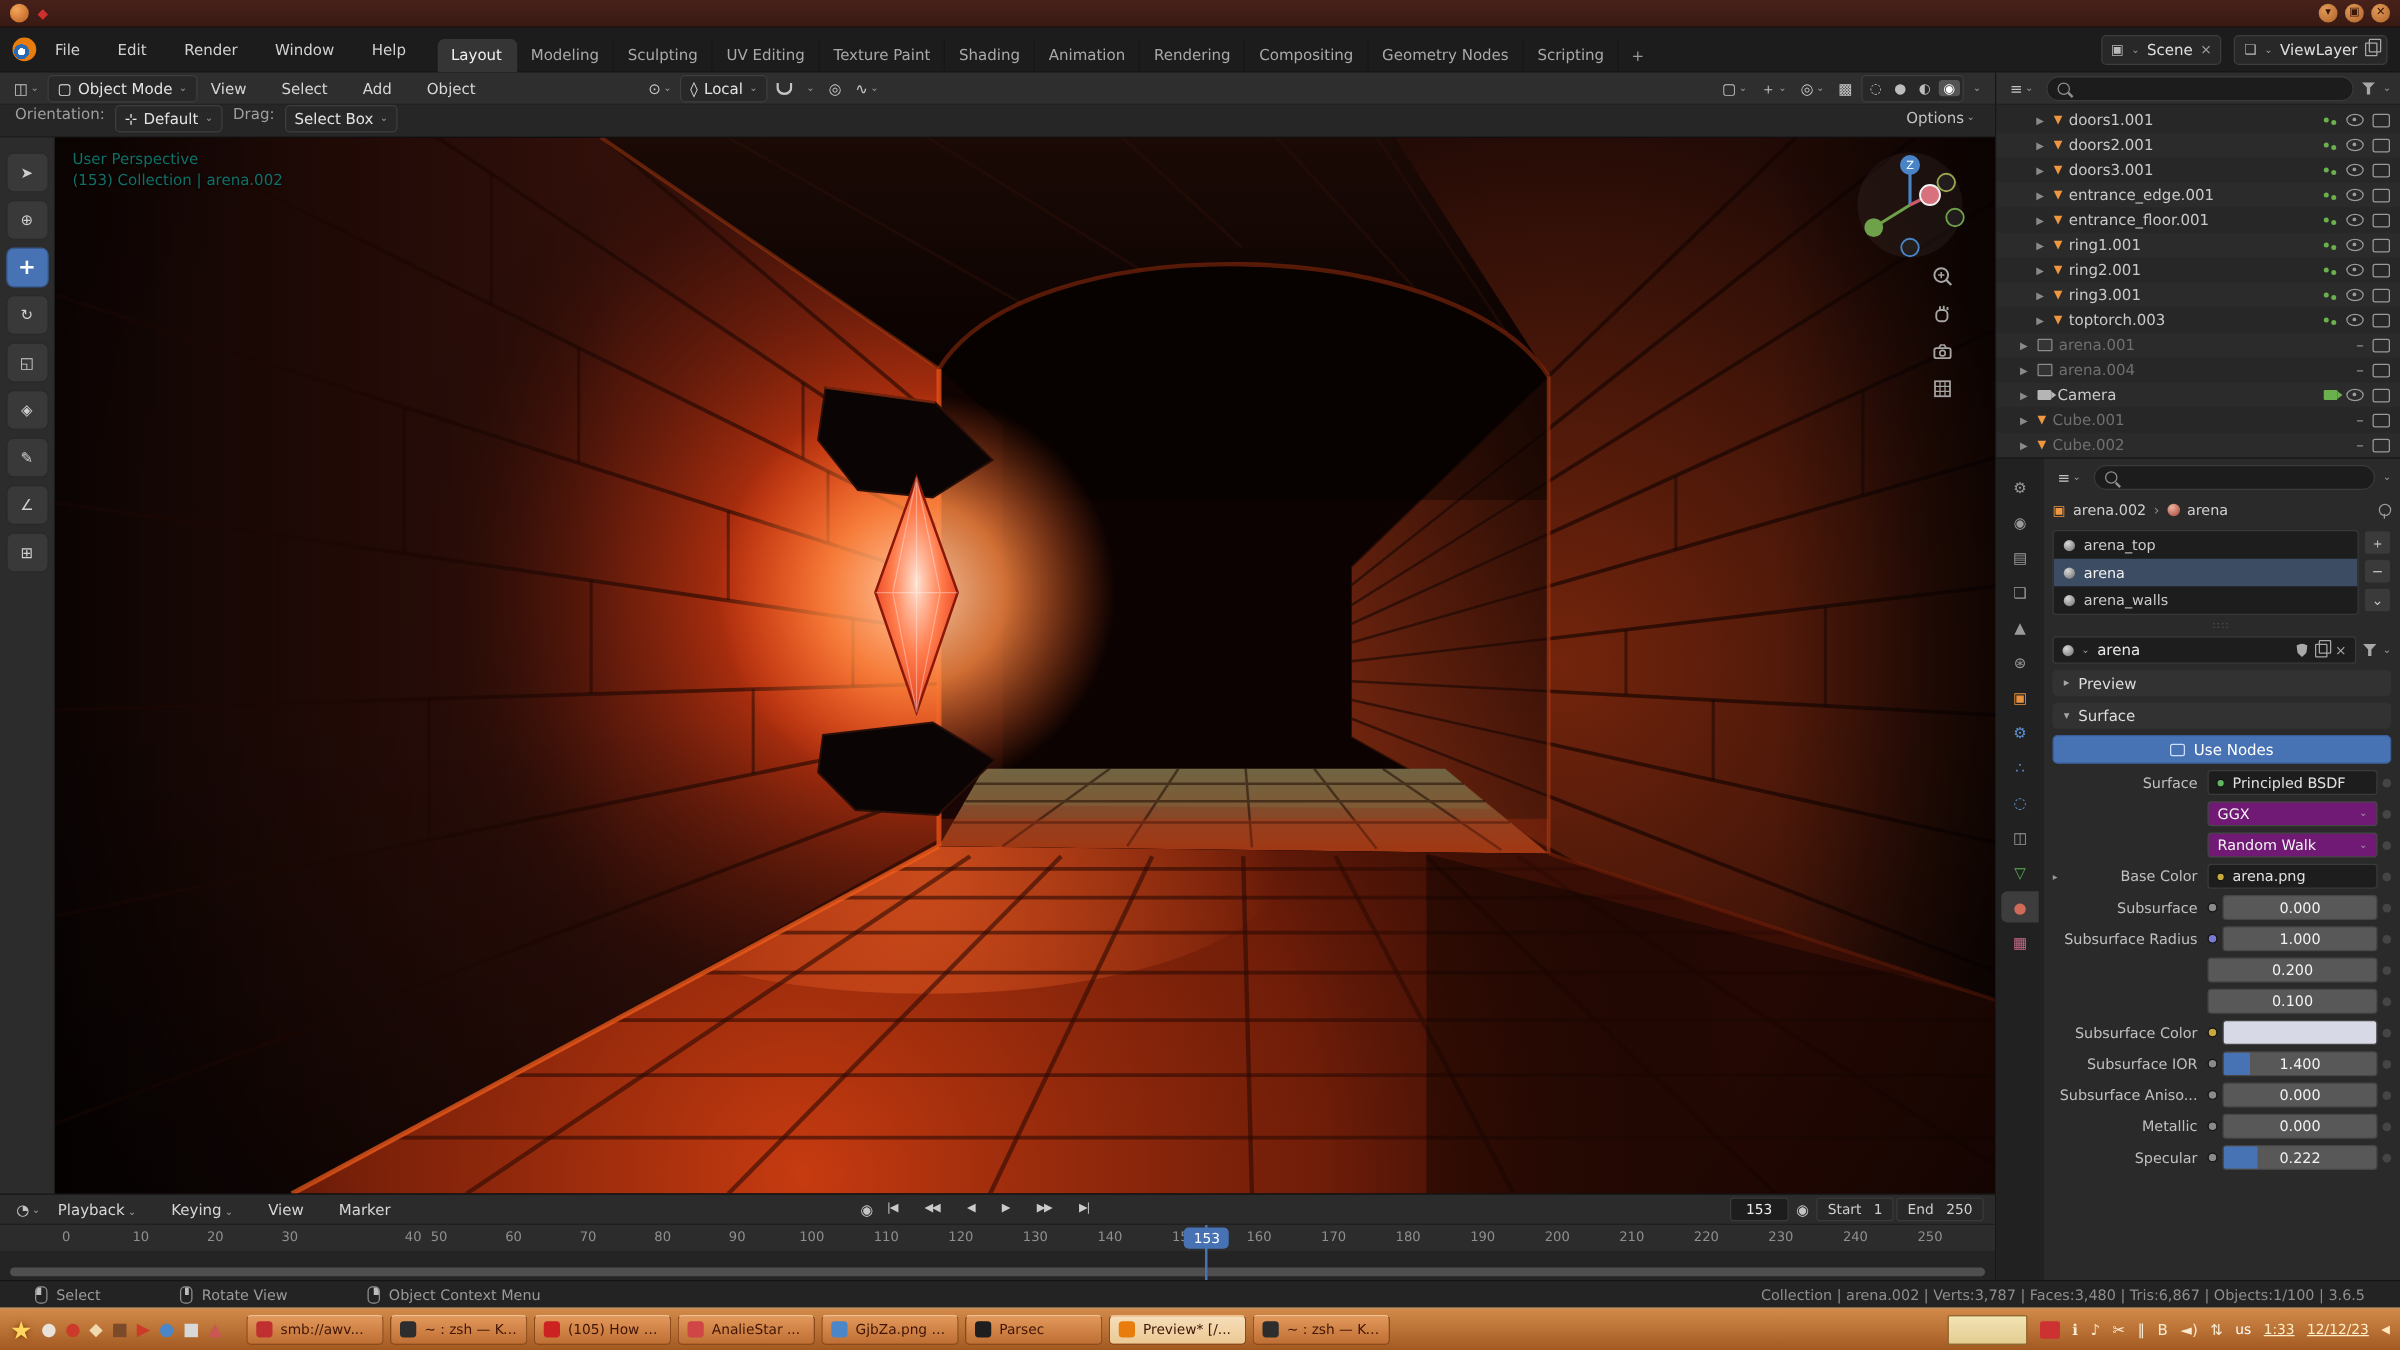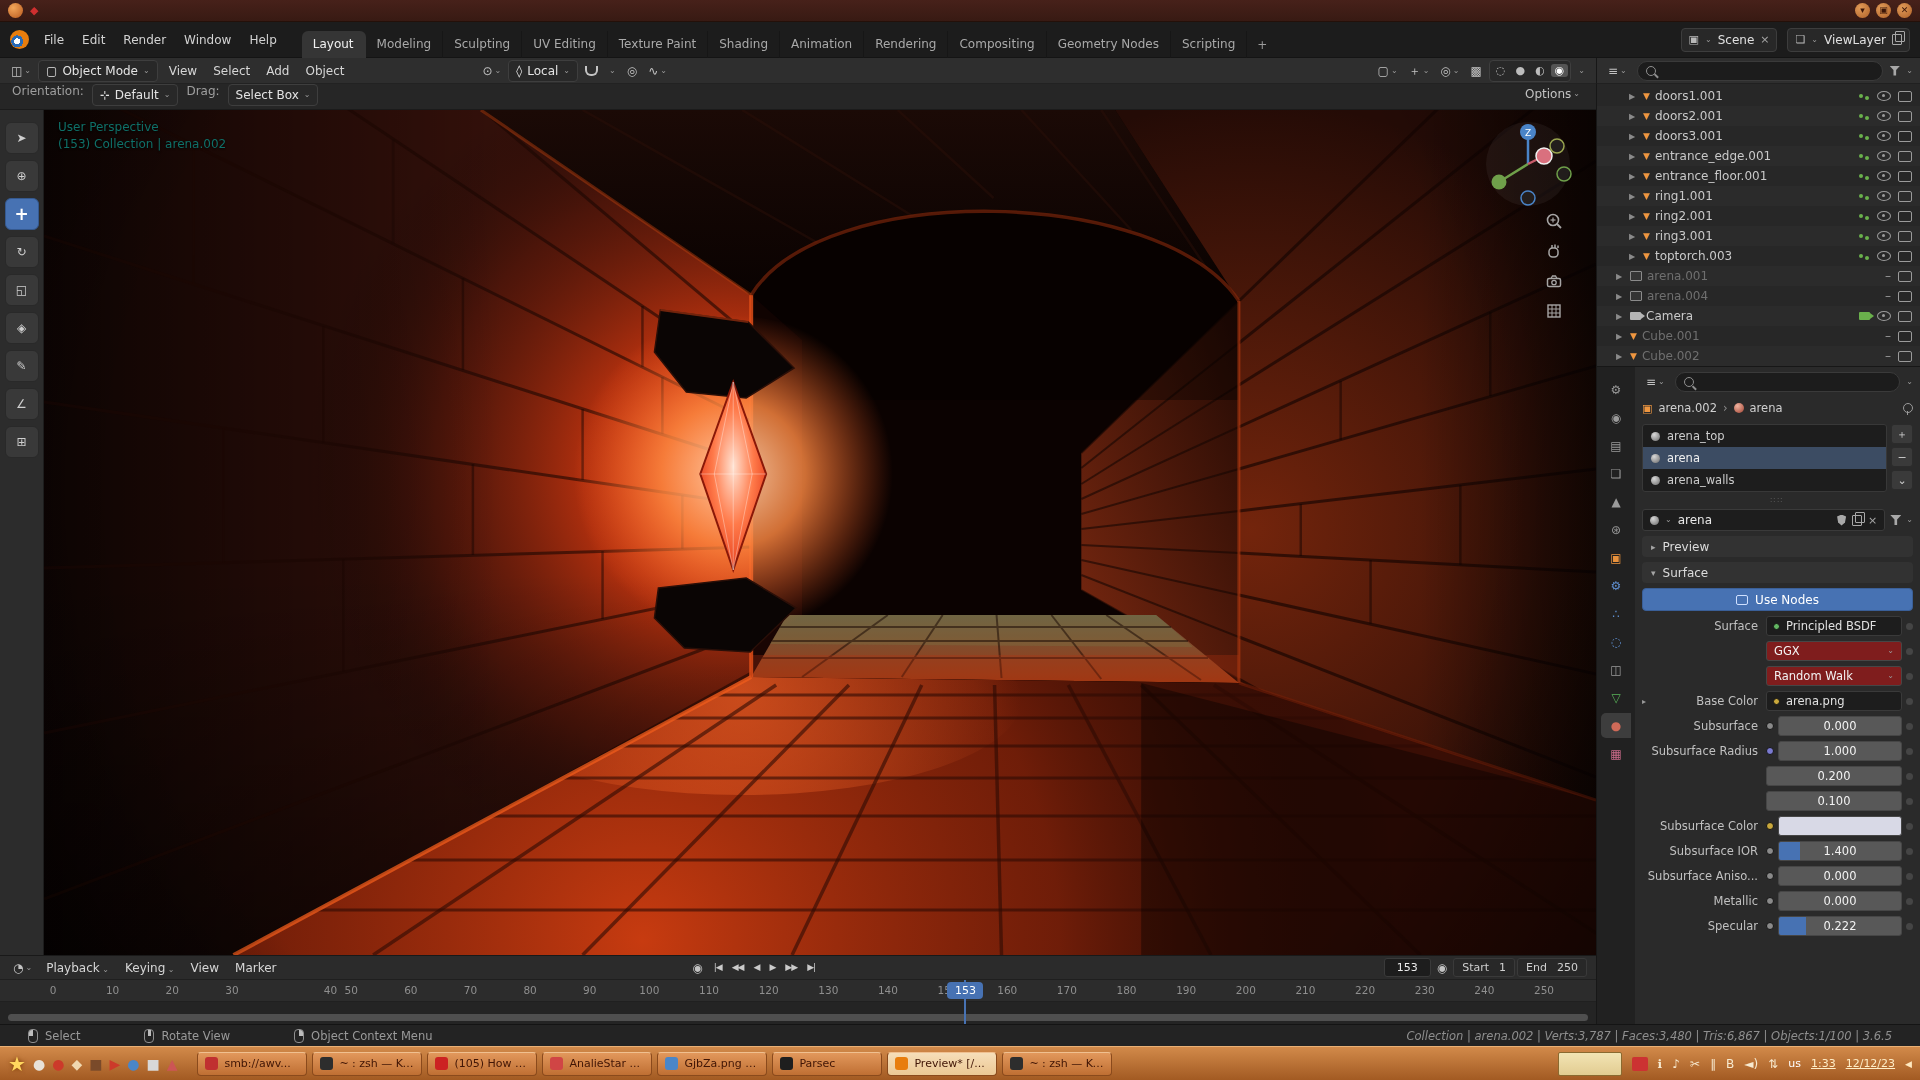--- a/index.html
+++ b/index.html
@@ -1,18 +1,18 @@
 <!DOCTYPE html>
 <html><head>
 <meta charset="utf-8">
 <style>
   html,body{margin:0;padding:0;background:#000;}
   .screen{position:relative;width:1920px;height:1080px;overflow:hidden;background:#161616;
     font-family:"DejaVu Sans","Liberation Sans",sans-serif;color:#c8c8c8;font-size:12px;}
-  .row{display:flex;align-items:center;}
+  .row{display:flex;align-items:center;gap:12px;}
   .chev{font-size:8px;color:#9a9a9a;line-height:1;}
   .spacer{flex:1;}
 
   
   .titlebar{position:absolute;left:0;top:0;width:1920px;height:22px;background:linear-gradient(#47211a,#381a13);
     display:flex;align-items:center;padding:0 8px;box-sizing:border-box;border-bottom:1px solid #241009;}
   .tb-app{width:15px;height:15px;border-radius:50%;background:radial-gradient(circle at 35% 32%,#f3a65a,#b85a1e);margin-right:7px;}
   .tb-diamond{color:#cf2f2f;font-size:11px;margin-right:7px;line-height:1;}
   .tb-title{position:absolute;left:0;right:0;text-align:center;color:#d8a078;font-size:12px;pointer-events:none;}
   .tb-ctrls{margin-left:auto;display:flex;gap:6px;}
@@ -124,21 +124,21 @@
     justify-content:center;gap:7px;font-size:12px;flex:0 0 auto;}
   .un-ico{width:10px;height:8px;border:1px solid #cfe0ff;border-radius:2px;}
   .prow{display:flex;align-items:center;height:20px;gap:4px;position:relative;flex:0 0 auto;}
   .ppre{position:absolute;left:0;color:#9a9a9a;font-size:8px;}
   .plabel{flex:0 0 116px;text-align:right;color:#c0c0c0;font-size:11.5px;padding-right:4px;white-space:nowrap;overflow:hidden;}
   .pwz{flex:1;display:flex;align-items:center;gap:4px;min-width:0;}
   .socket{width:8px;height:8px;border-radius:50%;flex:0 0 auto;border:1px solid #141414;box-sizing:border-box;}
   .decor{width:7px;height:7px;border-radius:50%;background:#454545;flex:0 0 auto;}
   .w-sel{flex:1;display:flex;align-items:center;gap:6px;background:#1d1d1d;border:1px solid #3a3a3a;border-radius:3px;height:18px;
     padding:0 6px;color:#e0e0e0;font-size:11.5px;min-width:0;}
-  .w-menu{flex:1;display:flex;align-items:center;background:#7f1d1d;border:1px solid #464646;border-radius:3px;height:18px;
+  .w-menu{flex:1;display:flex;align-items:center;background:#701a75;border:1px solid #464646;border-radius:3px;height:18px;
     padding:0 7px;color:#f2f2f2;font-size:11.5px;min-width:0;}
   .w-slider{flex:1;position:relative;background:#585858;border:1px solid #464646;border-radius:3px;height:18px;overflow:hidden;min-width:0;}
   .w-slider .fill{position:absolute;left:0;top:0;bottom:0;background:#4772b3;}
   .w-slider .val{position:absolute;inset:0;display:grid;place-items:center;color:#f2f2f2;font-size:11.5px;}
   .w-color{flex:1;height:18px;border-radius:3px;border:1px solid #464646;}
 
   
   .timeline{position:absolute;left:0;top:955px;width:1596px;height:69px;background:#262626;border-top:1px solid #191919;box-sizing:border-box;}
   .tl-header{height:24px;display:flex;align-items:center;gap:2px;padding:0 9px;background:#2b2b2b;border-bottom:1px solid #1f1f1f;box-sizing:border-box;}
   .tr-btn{padding:0 5px;color:#cacaca;font-size:9px;letter-spacing:-1px;line-height:1;}
@@ -157,21 +157,21 @@
 
   
   .statusbar{position:absolute;left:0;top:1024px;width:1920px;height:22px;background:#232323;border-top:1px solid #141414;
     display:flex;align-items:center;gap:64px;padding:0 28px;box-sizing:border-box;color:#9a9a9a;font-size:11.5px;}
   .hint{display:flex;align-items:center;gap:7px;}
   .mouse{width:10px;height:14px;border:1px solid #8f8f8f;border-radius:4px;box-sizing:border-box;position:relative;flex:0 0 auto;}
   .mouse::before{content:"";position:absolute;background:#bdbdbd;}
   .m-left::before{left:0;top:0;width:4px;height:6px;border-radius:3px 0 0 0;}
   .m-middle::before{left:3px;top:0;width:3px;height:6px;}
   .m-right::before{right:0;top:0;width:4px;height:6px;border-radius:0 3px 0 0;}
-  .sb-info{margin-left:auto;color:#8e8e8e;font-style:italic;}
+  .sb-info{margin-left:auto;color:#8e8e8e;}
 
   
   .taskbar{position:absolute;left:0;top:1046px;width:1920px;height:34px;background:linear-gradient(#d28a4a,#a25a22);
     border-top:1px solid #e9b075;display:flex;align-items:center;gap:7px;padding:0 8px;box-sizing:border-box;}
   .tk-star{font-size:20px;color:#ffd75e;text-shadow:0 0 4px #7a3a00;line-height:1;}
   .launcher{font-size:14px;line-height:1;}
   .tk-win{display:flex;align-items:center;gap:6px;width:110px;height:24px;background:linear-gradient(#e2985c,#bf6f33);
     border:1px solid #8a4a1c;border-top-color:#f0c090;border-radius:4px;padding:0 7px;box-sizing:border-box;
     color:#401505;font-size:11px;overflow:hidden;white-space:nowrap;flex:0 0 auto;}
   .tk-win.active{background:linear-gradient(#f6deb9,#ebc894);}

